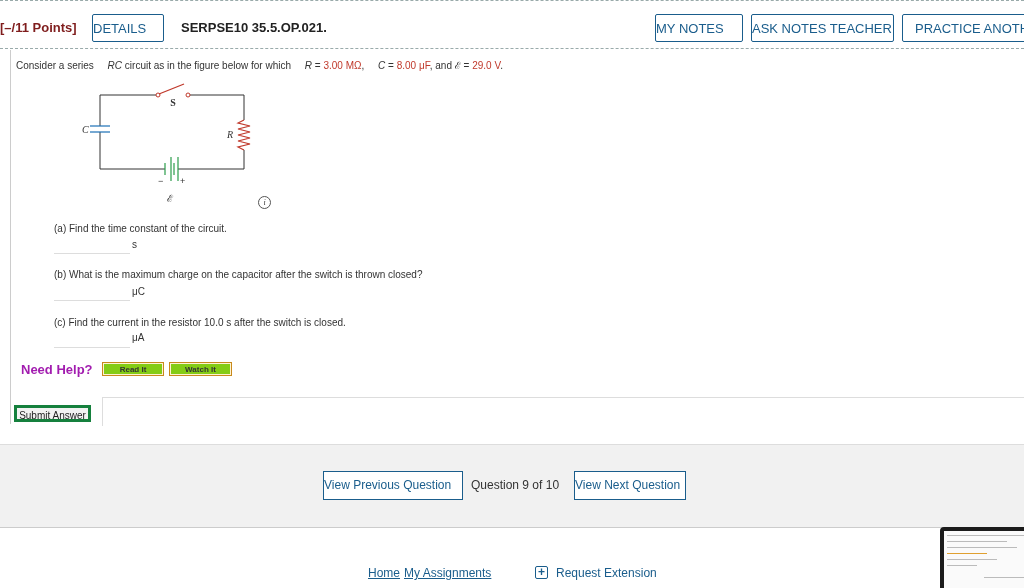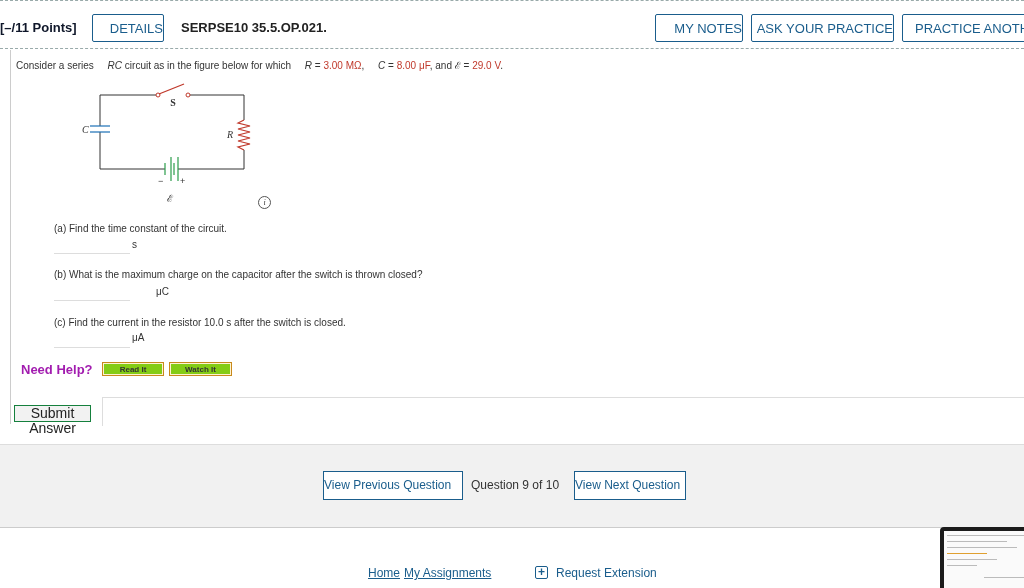--- a/index.html
+++ b/index.html
@@ -1,34 +1,34 @@
 <!DOCTYPE html>
 <html><head>
 <meta charset="utf-8">
 <style>
   html, body { margin:0; padding:0; }
   body { width:1024px; height:588px; overflow:hidden; background:#fff; font-family:"Liberation Sans", sans-serif; color:#333; position:relative; }
   .top-dash { position:absolute; left:0; top:0; width:1024px; border-top:1px dashed #9aa; }
   .header { position:absolute; left:0; top:0; width:1024px; height:48px; }
-  .points { position:absolute; left:0; top:20px; font-size:13px; font-weight:bold; color:#0f172a; }
-  .btn-outline { position:absolute; border:1px solid #1a5d8c; color:#1a5d8c; background:#fff; font-size:13px; height:28px; line-height:28px; text-align:right; border-radius:2px; box-sizing:border-box; white-space:nowrap; overflow:hidden; }
+  .points { position:absolute; left:0; top:20px; font-size:13px; font-weight:bold; color:#7f1d1d; }
+  .btn-outline { position:absolute; border:1px solid #1a5d8c; color:#1a5d8c; background:#fff; font-size:13px; height:28px; line-height:28px; text-align:left; border-radius:2px; box-sizing:border-box; white-space:nowrap; overflow:hidden; }
   .qid { position:absolute; left:181px; top:20px; font-size:13px; font-weight:bold; color:#222; }
   .dash-line { position:absolute; left:0; top:48px; width:1024px; border-top:1px dashed #9aa; }
   .question-box { position:absolute; left:10px; top:50px; width:1014px; height:374px; border-left:1px solid #ccc; }
   .prompt { position:absolute; left:16px; top:58px; font-size:10px; color:#333; }
   .prompt .red { color:#c0392b; }
   .prompt i { font-style:italic;padding-left:11px; }
   .circuit { position:absolute; left:70px; top:82px; }
   .info-icon { position:absolute; left:258px; top:196px; width:11px; height:11px; border:1px solid #555; border-radius:50%; font-size:8px; line-height:11px; text-align:center; font-style:italic; font-family:"Liberation Serif", serif; }
   .part { position:absolute; left:54px; font-size:10px; color:#333; }
   .ans-input { position:absolute; left:54px; width:72px; height:14px; border:none; border-bottom:1px solid #ddd; background:transparent; }
   .unit { position:absolute; font-size:10px; color:#333; }
   .need-help { position:absolute; left:21px; top:362px; font-size:13px; font-weight:bold; color:#a21caf; }
   .help-btn { position:absolute; top:362px; height:14px; background:#84cc16; border:1px solid #c8891c; box-shadow:inset 0 0 0 1px #fff3d0; font-size:8px; font-weight:bold; color:#333; text-align:center; line-height:14px; box-sizing:border-box; }
-  .submit-btn { position:absolute; left:14px; top:405px; width:77px; height:17px; background:#f2f2f2; border:1px solid #15803d; font-size:14px; color:#222; line-height:15px; text-align:center; box-sizing:border-box; }
+  .submit-btn { position:absolute; left:14px; top:405px; width:77px; height:17px; background:#f2f2f2; border:3px solid #15803d; font-size:10px; color:#222; line-height:15px; text-align:center; box-sizing:border-box; }
   .submit-area { position:absolute; left:102px; top:397px; width:922px; height:28px; border-top:1px solid #ddd; border-left:1px solid #ddd; }
   .nav-band { position:absolute; left:0; top:444px; width:1024px; height:82px; background:#f1f1f1; border-top:1px solid #ddd; border-bottom:1px solid #ccc; }
   .nav-btn { position:absolute; top:471px; height:29px; line-height:27px; border:1px solid #1a5d8c; background:#fff; color:#1a5d8c; font-size:12px; text-align:left; box-sizing:border-box; }
   .q-count { position:absolute; left:471px; top:478px; font-size:12px; color:#333; }
   .footer-link { position:absolute; top:566px; font-size:12px; color:#1a5d8c; text-decoration:underline; }
   .ext-icon { position:absolute; left:535px; top:566px; width:13px; height:13px; border:1px solid #1a5d8c; border-radius:2px; box-sizing:border-box; color:#1a5d8c; font-size:12px; line-height:11px; text-align:center; font-weight:bold; }
   .ext-label { position:absolute; left:556px; top:566px; font-size:12px; color:#1a5d8c; }
   .thumb { position:absolute; left:940px; top:527px; width:90px; height:65px; background:#1b1b1b; border-radius:4px; }
   .thumb-inner { position:absolute; left:4px; top:4px; width:84px; height:60px; background:#fafafa; }
   .thumb-line { position:absolute; height:1px; background:#bbb; }
@@ -36,21 +36,21 @@
 </head>
 <body>
 
 <div class="top-dash"></div>
 
 <div class="header">
   <span class="points">[–/11 Points]</span>
   <div class="btn-outline" style="left:92px;top:14px;width:72px;">DETAILS</div>
   <span class="qid">SERPSE10 35.5.OP.021.</span>
   <div class="btn-outline" style="left:655px;top:14px;width:88px;">MY NOTES</div>
-  <div class="btn-outline" style="left:751px;top:14px;width:143px;">ASK YOUR PRACTICE</div>
+  <div class="btn-outline" style="left:751px;top:14px;width:143px;">ASK NOTES TEACHER</div>
   <div class="btn-outline" style="left:902px;top:14px;width:130px;text-align:left;padding-left:12px;">PRACTICE ANOTHER</div>
 </div>
 <div class="dash-line"></div>
 
 <div class="question-box"></div>
 
 <div class="prompt">
   <span>Consider a series </span><i>RC</i><span> circuit as in the figure below for which </span><i>R</i><span> = </span><span class="red">3.00 MΩ</span><span>, </span><i>C</i><span> = </span><span class="red">8.00 μF</span><span>, and </span><span>ℰ</span><span> = </span><span class="red">29.0 V</span><span>.</span>
 </div>
 
@@ -87,21 +87,21 @@
   <text x="97" y="120" font-family="Liberation Serif, serif" font-size="10" fill="#333">ℰ</text>
 </svg>
 <div class="info-icon">i</div>
 
 <div class="part" style="top:223px;">(a) Find the time constant of the circuit.</div>
 <input class="ans-input" style="top: 237px;" value="">
 <span class="unit" style="left:132px;top:239px;">s</span>
 
 <div class="part" style="top:269px;">(b) What is the maximum charge on the capacitor after the switch is thrown closed?</div>
 <input class="ans-input" style="top: 284px;" value="">
-<span class="unit" style="left:132px;top:286px;margin-left:24px;">μC</span>
+<span class="unit" style="left:132px;top:286px;">μC</span>
 
 <div class="part" style="top:317px;">(c) Find the current in the resistor 10.0 s after the switch is closed.</div>
 <input class="ans-input" style="top: 331px;" value="">
 <span class="unit" style="left:132px;top:332px;">μA</span>
 
 <span class="need-help">Need Help?</span>
 <div class="help-btn" style="left:102px;width:62px;">Read It</div>
 <div class="help-btn" style="left:169px;width:63px;">Watch It</div>
 
 <div class="submit-btn">Submit Answer</div>

